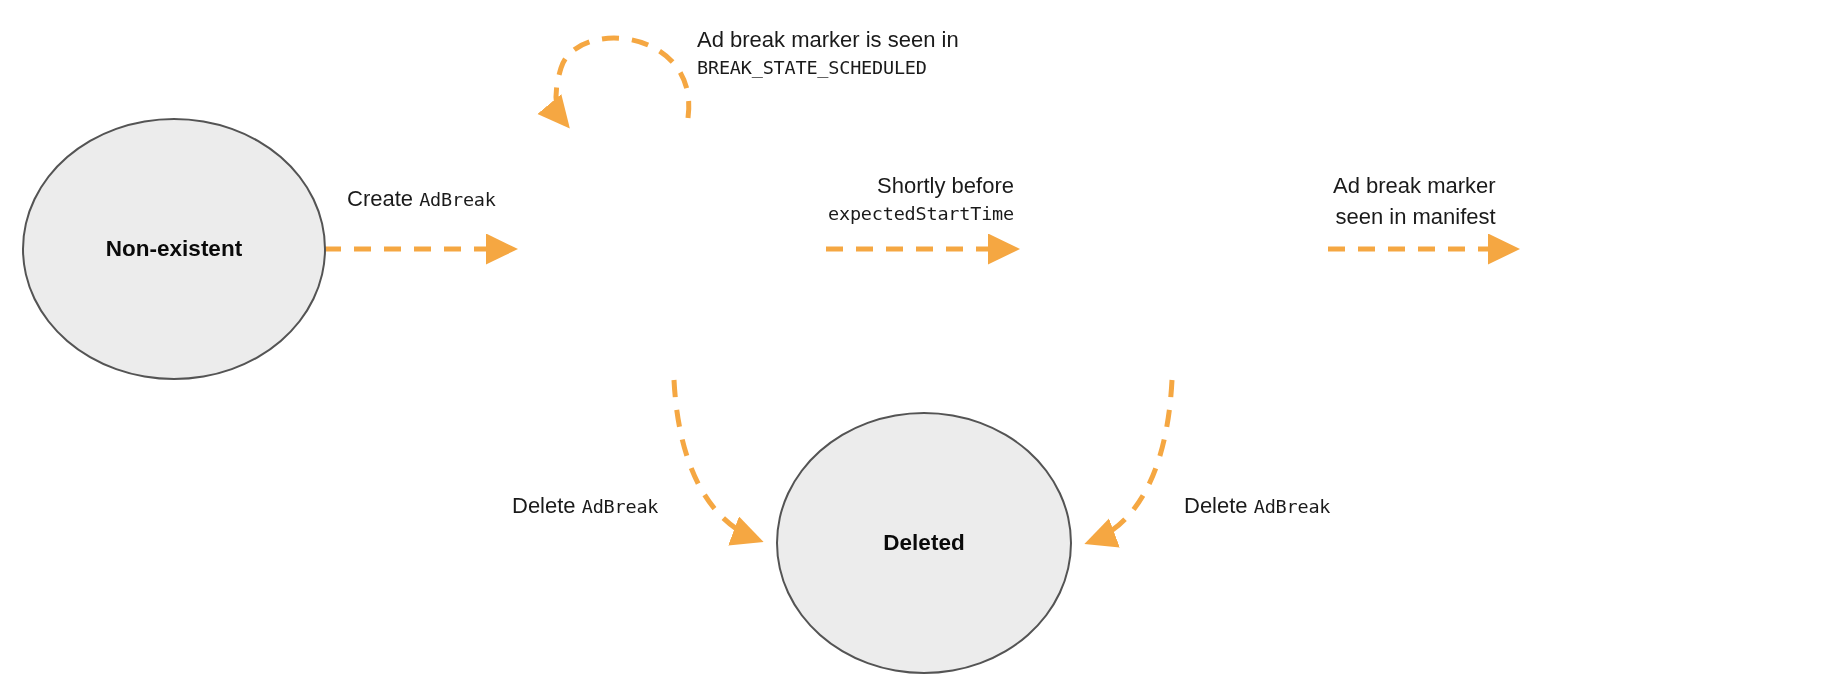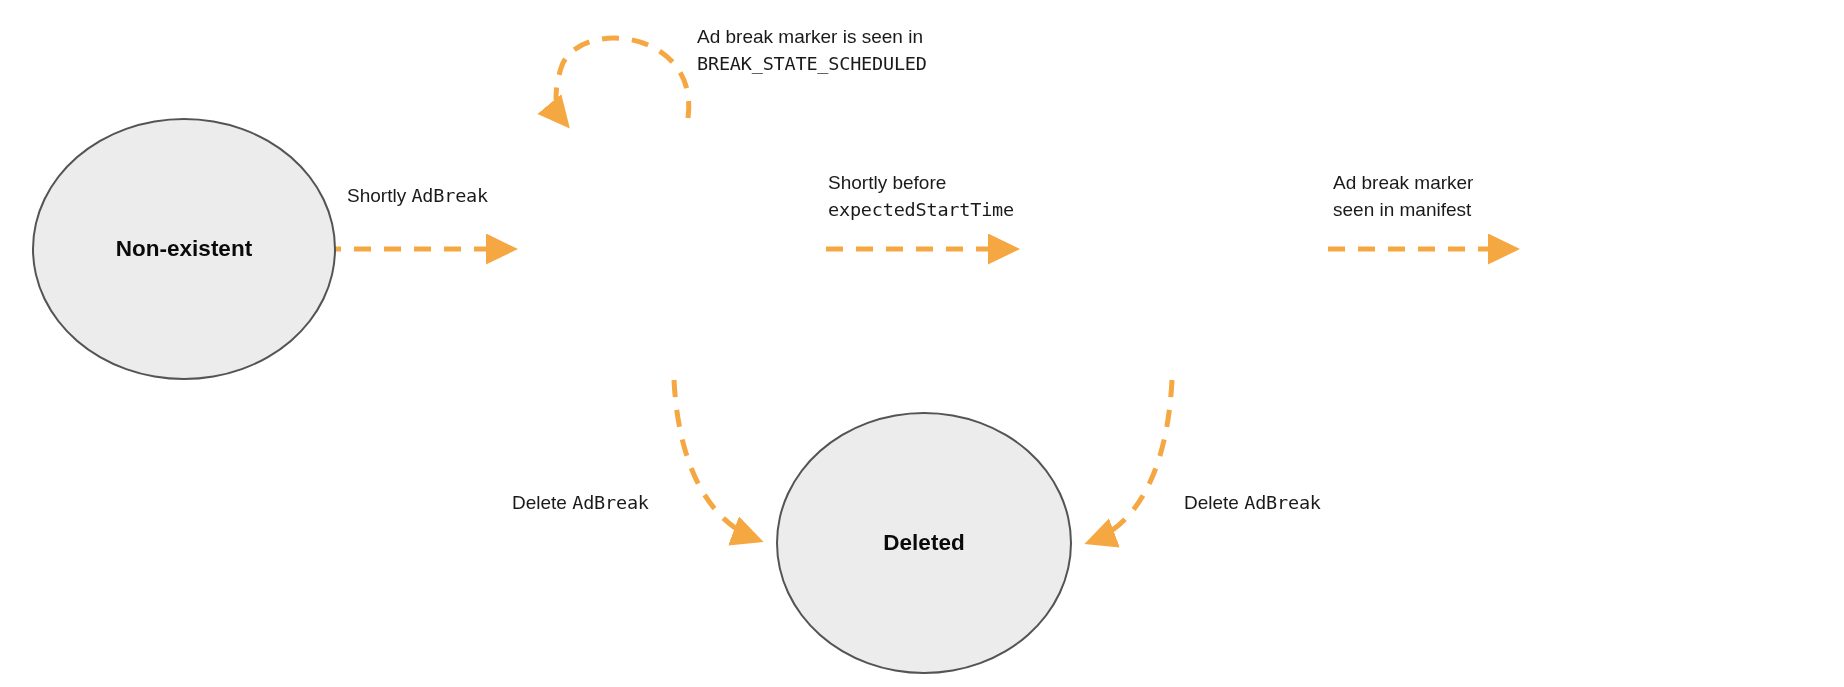--- a/index.html
+++ b/index.html
@@ -54,27 +54,27 @@
     font-size: 22.5px;
   }
   .edge-label {
     position: absolute;
     color: #1a1a1a;
     line-height: 1.42;
     white-space: nowrap;
   }
   .edge-label .sans {
     font-family: "Liberation Sans", sans-serif;
-    font-size: 19px;
+    font-size: 22px;
+    text-align: right;
   }
   .edge-label .mono {
     font-family: "DejaVu Sans Mono", monospace;
     font-size: 18.5px;
     letter-spacing: -0.2px;
-    text-align: right;
   }
   .edge-label .ln { display: block; }
   .lbl-left { text-align: left; }
 </style>
 </head>
 <body>
 
 <div id="diagram-root">
 
   <svg id="edge-layer" viewBox="0 0 1844 687" xmlns="http://www.w3.org/2000/svg">
@@ -90,37 +90,37 @@
 
     <path d="M 826 249 L 1014 249" stroke="#f5a742" stroke-width="5" fill="none" stroke-dasharray="17 13" marker-end="url(#arrow)"></path>
 
     <path d="M 1328 249 L 1514 249" stroke="#f5a742" stroke-width="5" fill="none" stroke-dasharray="17 13" marker-end="url(#arrow)"></path>
 
     <path d="M 674 380 C 678 458 704 520 758 540" stroke="#f5a742" stroke-width="5" fill="none" stroke-dasharray="17 13" marker-end="url(#arrow)"></path>
 
     <path d="M 1172 380 C 1168 458 1144 522 1090 542" stroke="#f5a742" stroke-width="5" fill="none" stroke-dasharray="17 13" marker-end="url(#arrow)"></path>
   </svg>
 
-  <div class="node" style="left:32px; top:118px; width:304px; height:262px;">
+  <div class="node" style="left:22px; top:118px; width:304px; height:262px;">
     <div class="node-label sans">
       <span class="ln">Non-existent</span>
     </div>
   </div>
 
 
 
 
   <div class="node" style="left:776px; top:412px; width:296px; height:262px;">
     <div class="node-label sans">
       <span class="ln">Deleted</span>
     </div>
   </div>
 
   <div class="edge-label lbl-left" style="left:347px; top:183px;">
-    <span class="ln"><span class="sans">Shortly </span><span class="mono">AdBreak</span></span>
+    <span class="ln"><span class="sans">Create </span><span class="mono">AdBreak</span></span>
   </div>
 
   <div class="edge-label lbl-left" style="left:697px; top:24px;">
     <span class="ln sans">Ad break marker is seen in</span>
     <span class="ln mono">BREAK_STATE_SCHEDULED</span>
   </div>
 
   <div class="edge-label lbl-left" style="left:1333px; top:170px;">
     <span class="ln sans">Ad break marker</span>
     <span class="ln sans">seen in manifest</span>

